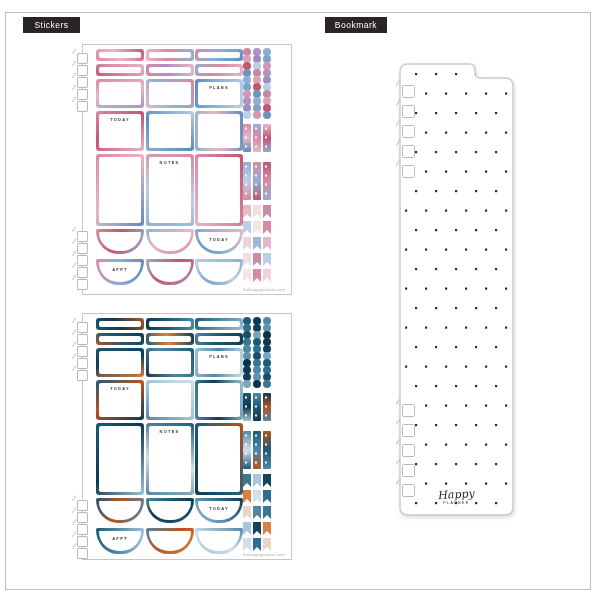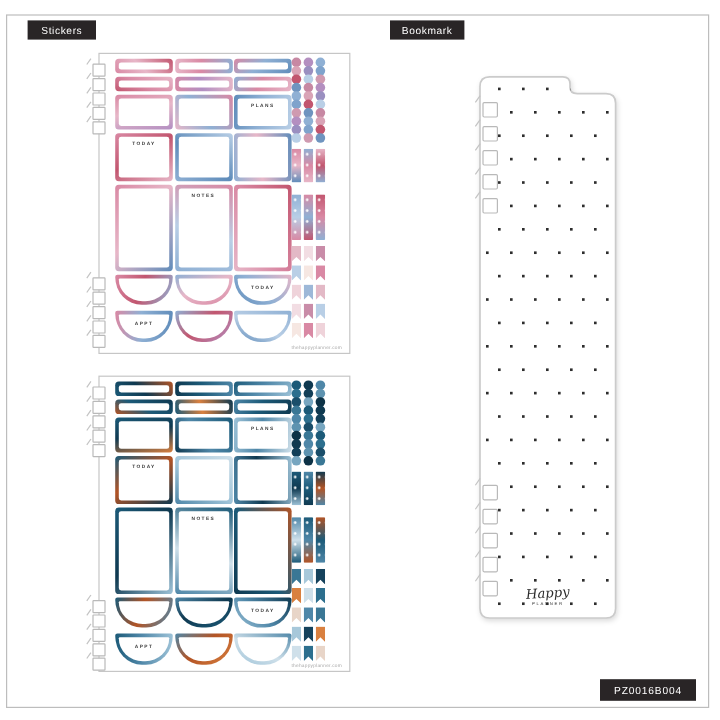--- a/index.html
+++ b/index.html
@@ -461,16 +461,13 @@
       <div class="bhole" style="left: 402px; top: 444px;"></div>
       <div class="bhole" style="left: 402px; top: 464px;"></div>
       <div class="bhole" style="left: 402px; top: 484px;"></div>
     </div>
 
   <div class="bm-logo">
     <div class="bm-logo-script">Happy</div>
     <div class="bm-logo-caps">PLANNER</div>
   </div>
 
-  <div class="tag tag-code">
-    <span>PZ0016B004</span>
-  </div>
 </div>
 
 </body></html>

